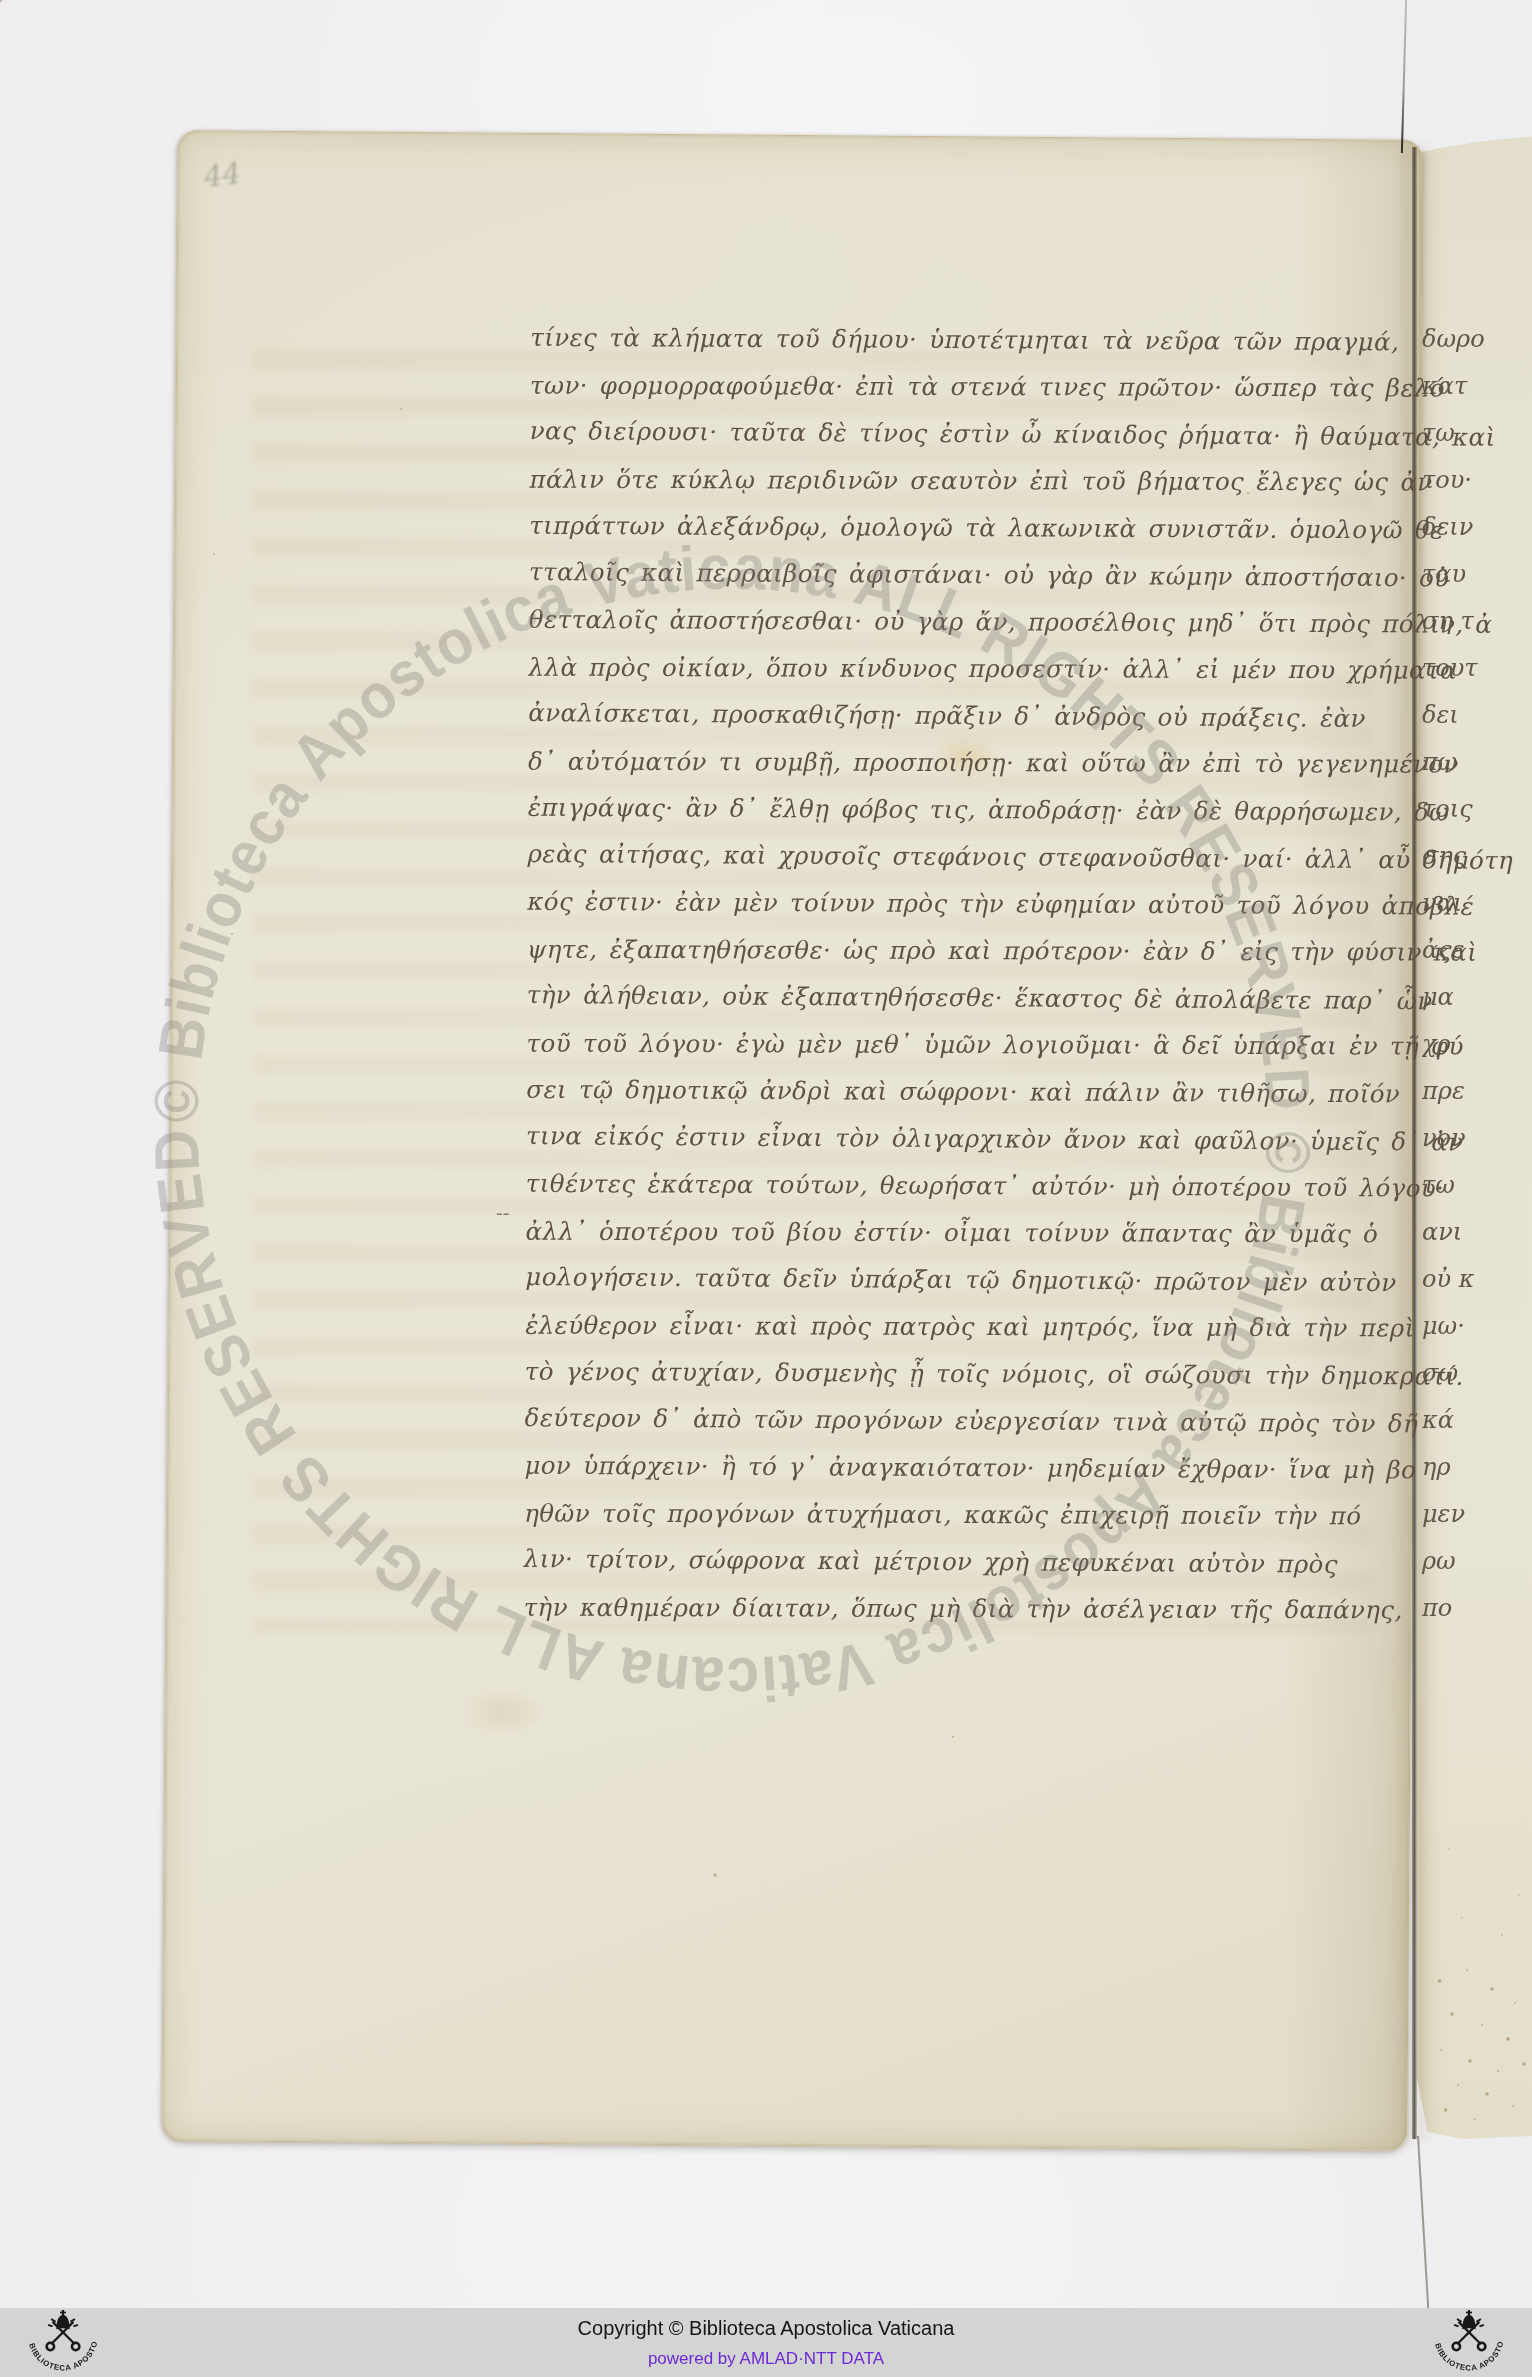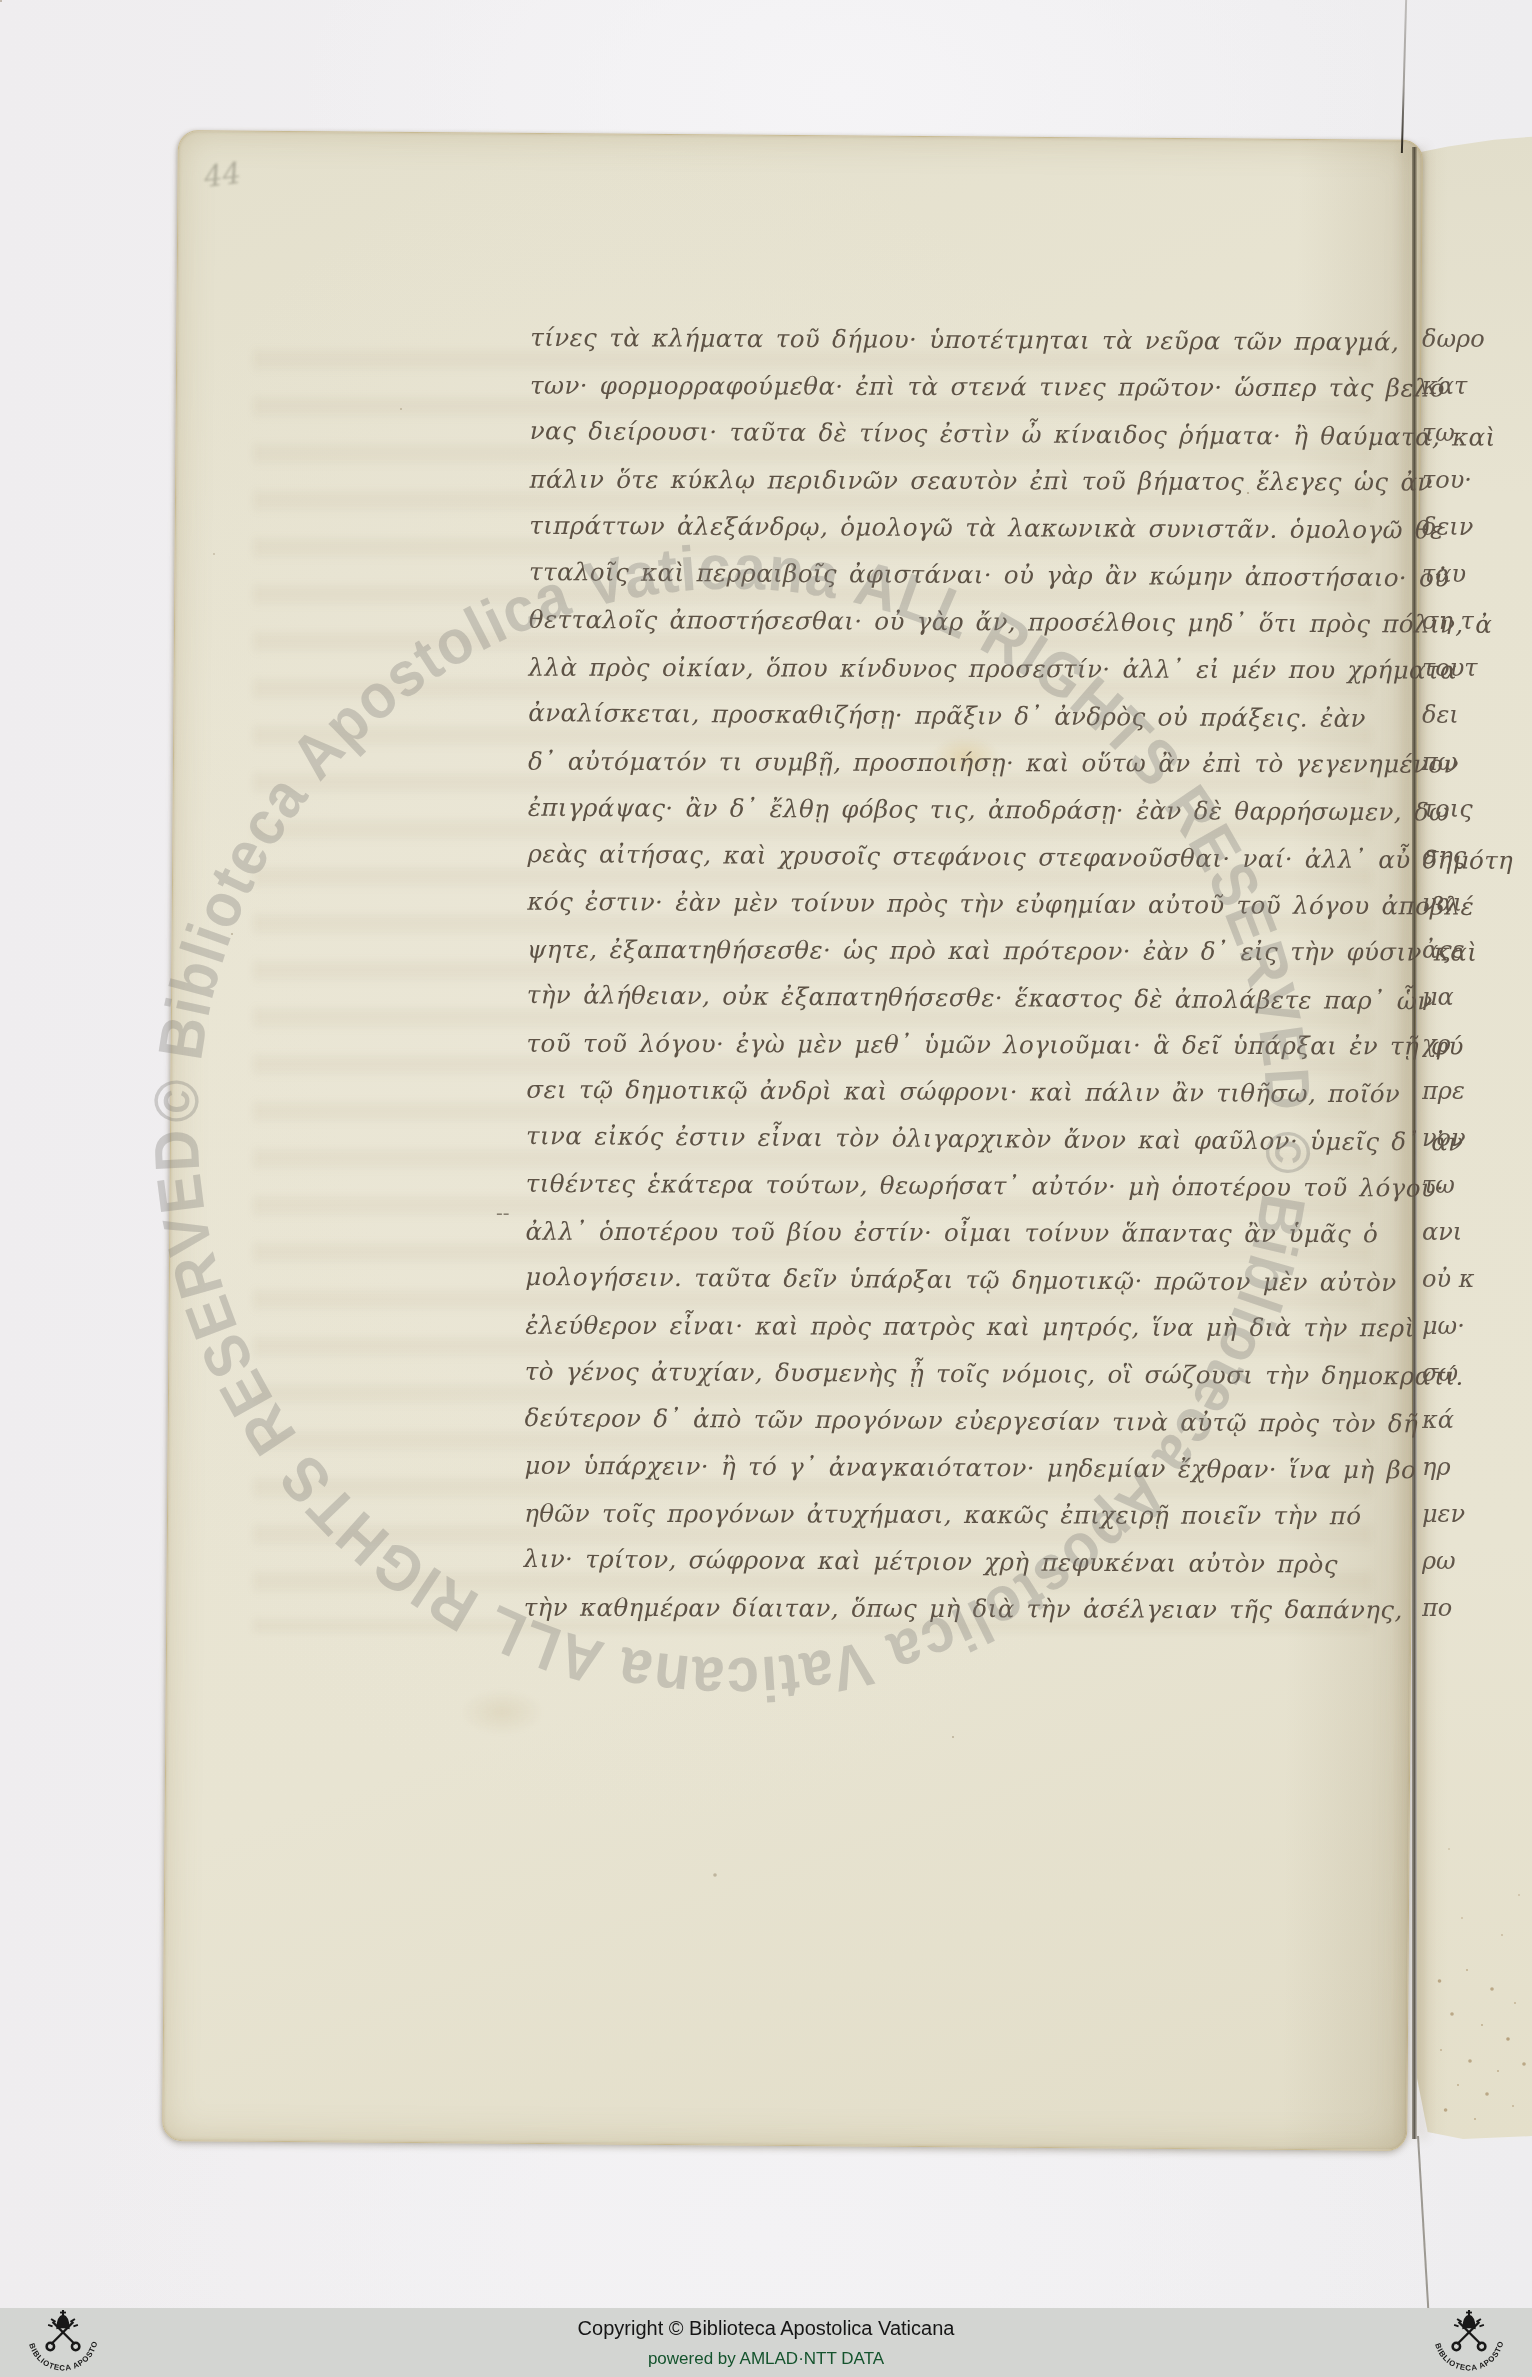--- a/index.html
+++ b/index.html
@@ -95,21 +95,21 @@
   
   .watermark-svg{position:absolute;left:0;top:0;pointer-events:none;}
   .wm-text{font-family:"Liberation Sans",sans-serif;font-weight:bold;font-size:82px;
       fill:#84827d;opacity:.34;letter-spacing:2px;}
 
   
   .footer{position:absolute;left:0;top:2308px;width:1532px;height:70px;background:#d3d5d2;}
   .footer-copyright{position:absolute;left:0;top:9.2px;width:100%;text-align:center;
       font-size:20px;color:#161616;}
   .footer-powered{position:absolute;left:0;top:41px;width:100%;text-align:center;
-      font-size:17px;color:#14532d;}
+      font-size:17px;color:#6d28d9;}
   .logo{position:absolute;top:1.5px;width:90px;height:67px;}
   .logo-left{left:18.4px;}
   .logo-right{right:18.4px;}
   .logo-arc-text{font-family:"Liberation Sans",sans-serif;font-size:10.5px;font-weight:bold;
       fill:#191919;letter-spacing:1px;}
 </style>
 </head>
 <body>
 
 <div class="stage">

